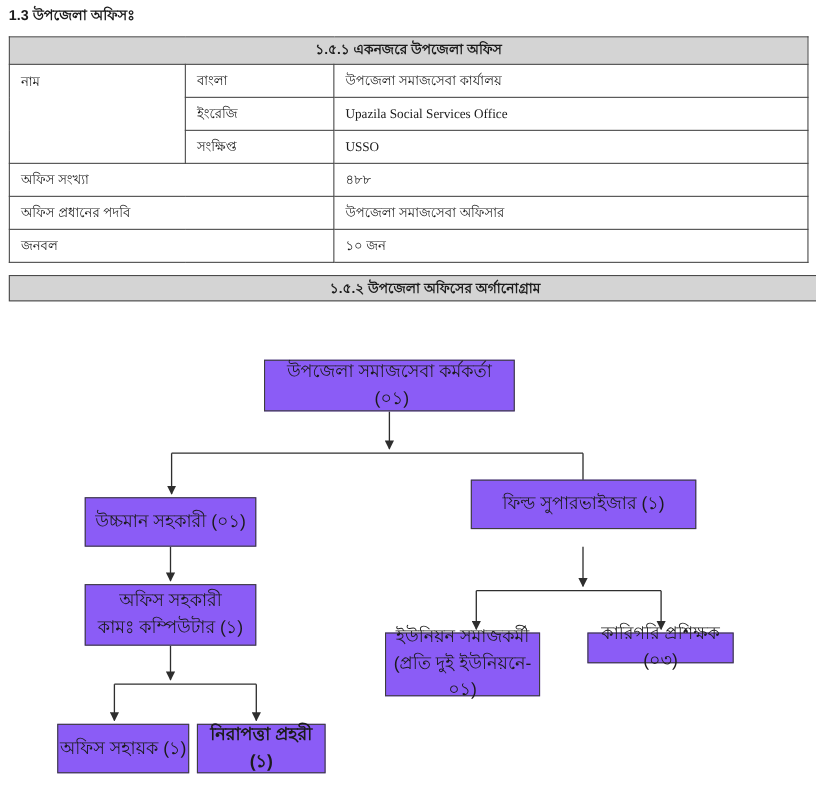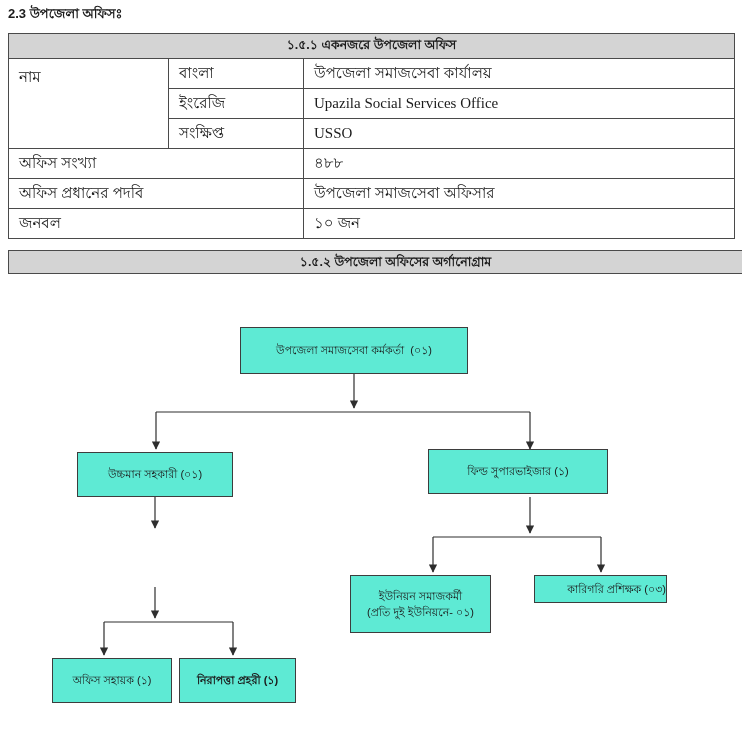--- a/index.html
+++ b/index.html
@@ -23,21 +23,21 @@
     position: absolute;
     left: 8px;
     top: 33px;
     width: 727px;
     border-collapse: collapse;
     table-layout: fixed;
     border-radius: 21px;
   }
   table.summary td, table.summary th {
     border: 1px solid #4a4a4a;
-    font-size: 15px;
+    font-size: 12px;
     font-weight: normal;
     padding: 2px 4px 2px 10px;
     vertical-align: middle;
     overflow: hidden;
     white-space: nowrap;
   }
   table.summary th.tbl-title {
     background: #d4d4d4;
     text-align: center;
     font-weight: bold;
@@ -69,44 +69,44 @@
     left: 0;
     top: 300px;
     width: 742px;
     height: 432px;
   }
   .org svg { position: absolute; left: 0; top: 0; }
   .node {
     position: absolute;
     box-sizing: border-box;
     border: 1px solid #3d3d3d;
-    background: #5eead4;
+    background: #8b5cf6;
     display: flex;
     flex-direction: column;
     align-items: center;
     justify-content: center;
     text-align: center;
-    font-size: 11px;
+    font-size: 16px;
     line-height: 1.5;
   }
   .n-root  { left: 240px; top: 27px;  width: 228px; height: 47px; }
   .n-uda   { left: 77px;  top: 152px; width: 156px; height: 45px; }
-  .n-fs    { left: 428px; top: 149px; width: 180px; height: 45px; }
+  .n-fs    { left: 428px; top: 136px; width: 205px; height: 45px; }
   .n-oacc  { left: 77px;  top: 231px; width: 156px; height: 56px; }
   .n-usw   { left: 350px; top: 275px; width: 141px; height: 58px; }
   .n-ti    { left: 534px; top: 275px; width: 133px; height: 28px; align-items: flex-end; }
   .n-oss   { left: 52px;  top: 358px; width: 120px; height: 45px; }
   .n-sg    { left: 179px; top: 358px; width: 117px; height: 45px; font-weight: bold; }
 </style>
 </head>
 <body>
 
 <div id="page">
 
-  <div class="heading">2.3 উপজেলা অফিসঃ</div>
+  <div class="heading">1.3 উপজেলা অফিসঃ</div>
 
   <table class="summary">
     <colgroup>
       <col style="width:160px">
         <col style="width:135px">
         <col>
     </colgroup>
     <tbody>
         <tr>
       <th class="tbl-title" colspan="3">১.৫.১ একনজরে উপজেলা অফিস</th>
@@ -167,20 +167,24 @@
 
     <div class="node n-root">
       <span>উপজেলা সমাজসেবা কর্মকর্তা &nbsp;(০১)</span>
     </div>
     <div class="node n-uda">
       <span>উচ্চমান সহকারী (০১)</span>
     </div>
     <div class="node n-fs">
       <span>ফিল্ড সুপারভাইজার (১)</span>
     </div>
+    <div class="node n-oacc">
+      <span>অফিস সহকারী</span>
+      <span>কামঃ কম্পিউটার (১)</span>
+    </div>
     <div class="node n-usw">
       <span>ইউনিয়ন সমাজকর্মী</span>
       <span>(প্রতি দুই ইউনিয়নে- ০১)</span>
     </div>
     <div class="node n-ti">
       <span>কারিগরি প্রশিক্ষক (০৩)</span>
     </div>
     <div class="node n-oss">
       <span>অফিস সহায়ক (১)</span>
     </div>

